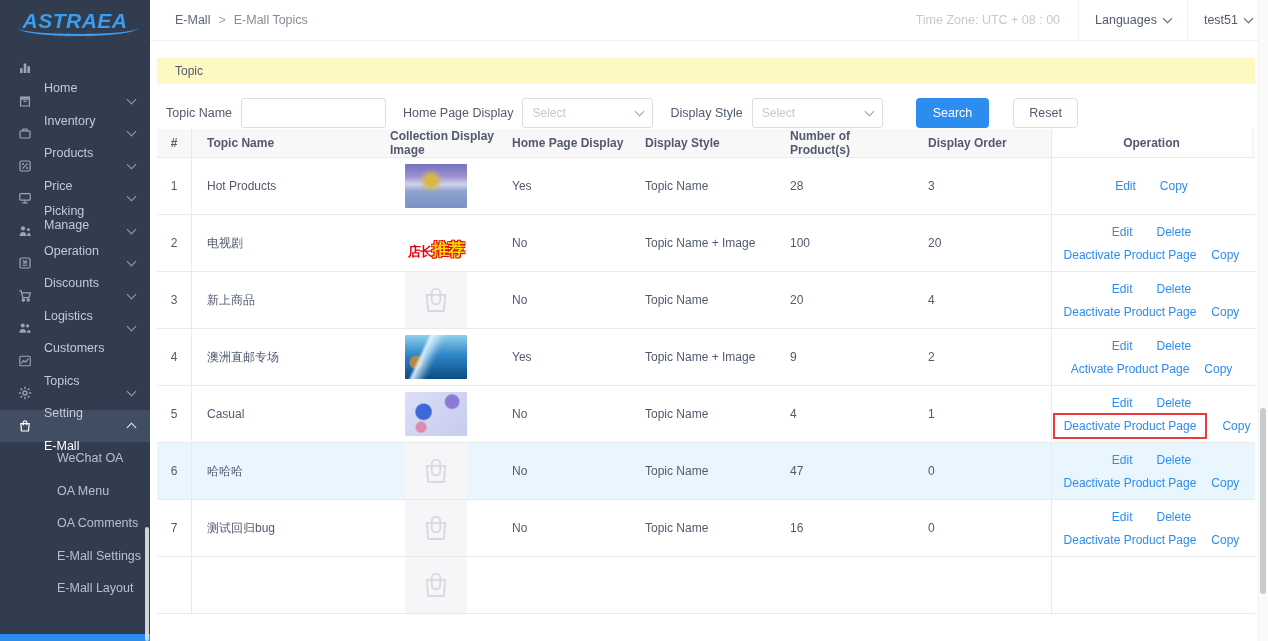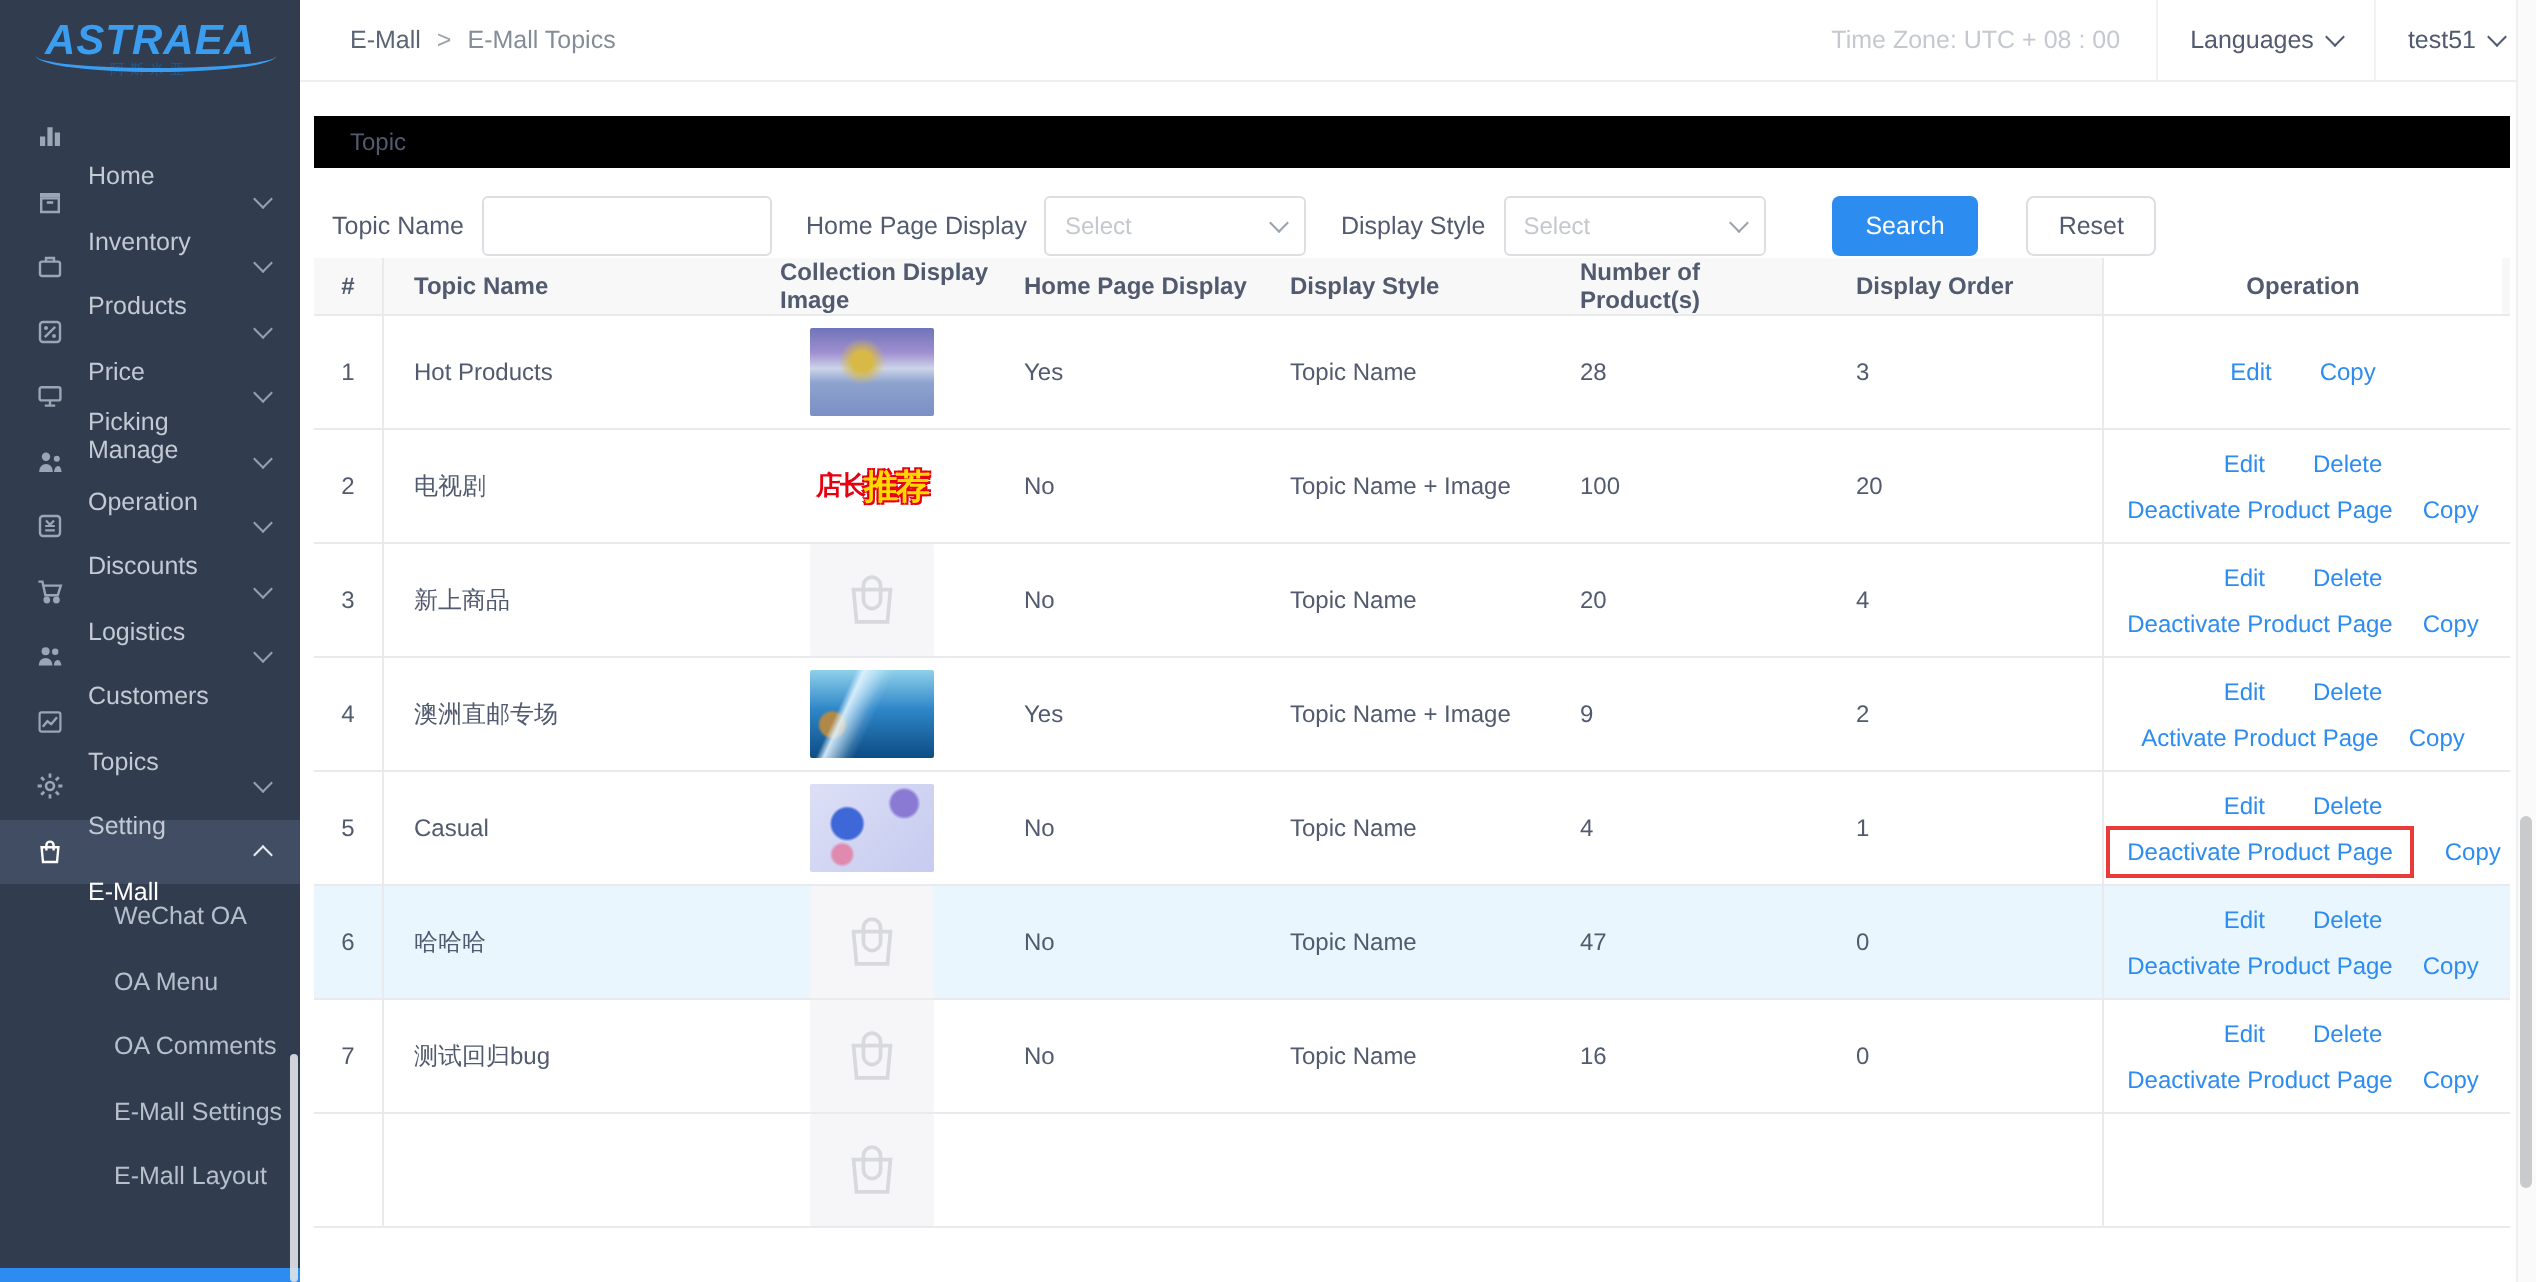--- a/index.html
+++ b/index.html
@@ -39,21 +39,21 @@
   .crumb-sep{color:#9aa2ab;margin:0 8px;}
   .crumb-cur{color:#848d97;}
   .top-right{margin-left:auto;display:flex;align-items:center;height:100%;}
   .tz{color:#c5c8ce;padding-right:18px;}
   .top-group{display:flex;align-items:center;gap:7px;height:100%;padding:0 16px;
        border-left:1px solid #f0f1f3;color:#515a6e;cursor:pointer;}
   .chev-dark{width:6px;height:6px;border-right:1.5px solid #515a6e;border-bottom:1.5px solid #515a6e;
        transform:rotate(45deg);margin-top:-3px;}
 
   .content{flex:1;padding:17px 13px 0 7px;overflow:hidden;}
-  .section-bar{height:26px;background:#000000;display:flex;align-items:center;
+  .section-bar{height:26px;background:#fef9c3;display:flex;align-items:center;
        padding-left:18px;font-size:12px;color:#515a6e;}
 
   .filter-row{display:flex;align-items:center;margin-top:14px;padding-left:9px;
        font-size:12.5px;color:#515a6e;}
   .f-label{margin-right:9px;white-space:nowrap;}
   .f-input{width:127px;height:28px;border:1px solid #dcdee2;border-radius:3px;
        font-size:12px;padding:0 8px;color:#515a6e;outline:none;}
   .f-select{width:111px;height:28px;border:1px solid #dcdee2;border-radius:3px;background:#fff;
        display:flex;align-items:center;justify-content:space-between;padding:0 9px;cursor:pointer;}
   .f-select .ph{color:#c5c8ce;font-size:12px;}
@@ -84,21 +84,21 @@
        align-items:center;gap:9px;padding:8px 2px;}
   .ops-line{display:flex;align-items:center;justify-content:center;gap:24px;}
   .ops-line.second{gap:15px;}
   .op-link{color:#2d8cf0;cursor:pointer;white-space:nowrap;}
   .red-box{border:2px solid #e93b3b;padding:4px 9px;margin:-6px 0;}
 
   .timg{width:62px;border-radius:1px;flex:none;}
   .timg.photo{height:44px;}
   .timg.placeholder{height:56px;background:#f6f6f8;display:flex;align-items:center;justify-content:center;}
   .timg.placeholder svg{width:28px;height:30px;display:block;}
-  .timg.badge{height:36px;background:#fff;display:flex;align-items:center;justify-content:center;}
+  .timg.badge{height:36px;background:#fff;display:flex;align-items:flex-end;justify-content:center;}
   .bz1{color:#e60012;font-weight:bold;font-size:13px;letter-spacing:-1px;}
   .bz2{color:#ffd900;font-weight:bold;font-size:17px;letter-spacing:-1px;
        text-shadow:-1px -1px 0 #e60012,1px -1px 0 #e60012,-1px 1px 0 #e60012,1px 1px 0 #e60012;}
   .photo-lake{background:
        radial-gradient(circle at 42% 38%, #d8b945 0 11%, rgba(216,185,69,.55) 17%, transparent 26%),
        linear-gradient(180deg,#6f74b8 0%,#9f8fd0 28%,#ccd4e9 46%,#8fa3cf 62%,#7a8fc4 100%);}
   .photo-ocean{background:
        linear-gradient(115deg, transparent 28%, rgba(225,244,255,.9) 33%, rgba(225,244,255,.15) 47%, transparent 52%),
        radial-gradient(circle at 18% 62%, #b08948 0 10%, transparent 13%),
        linear-gradient(180deg,#8fd0ea 0%,#2e86c8 45%,#0d4c84 100%);}

